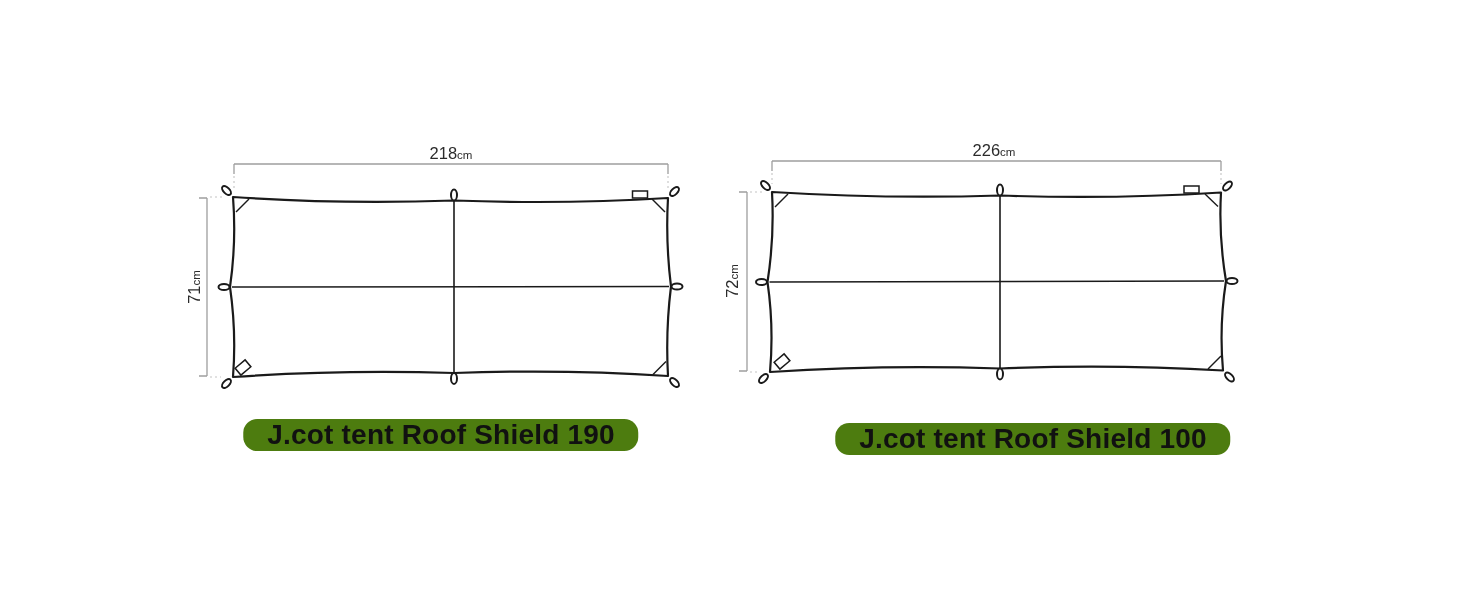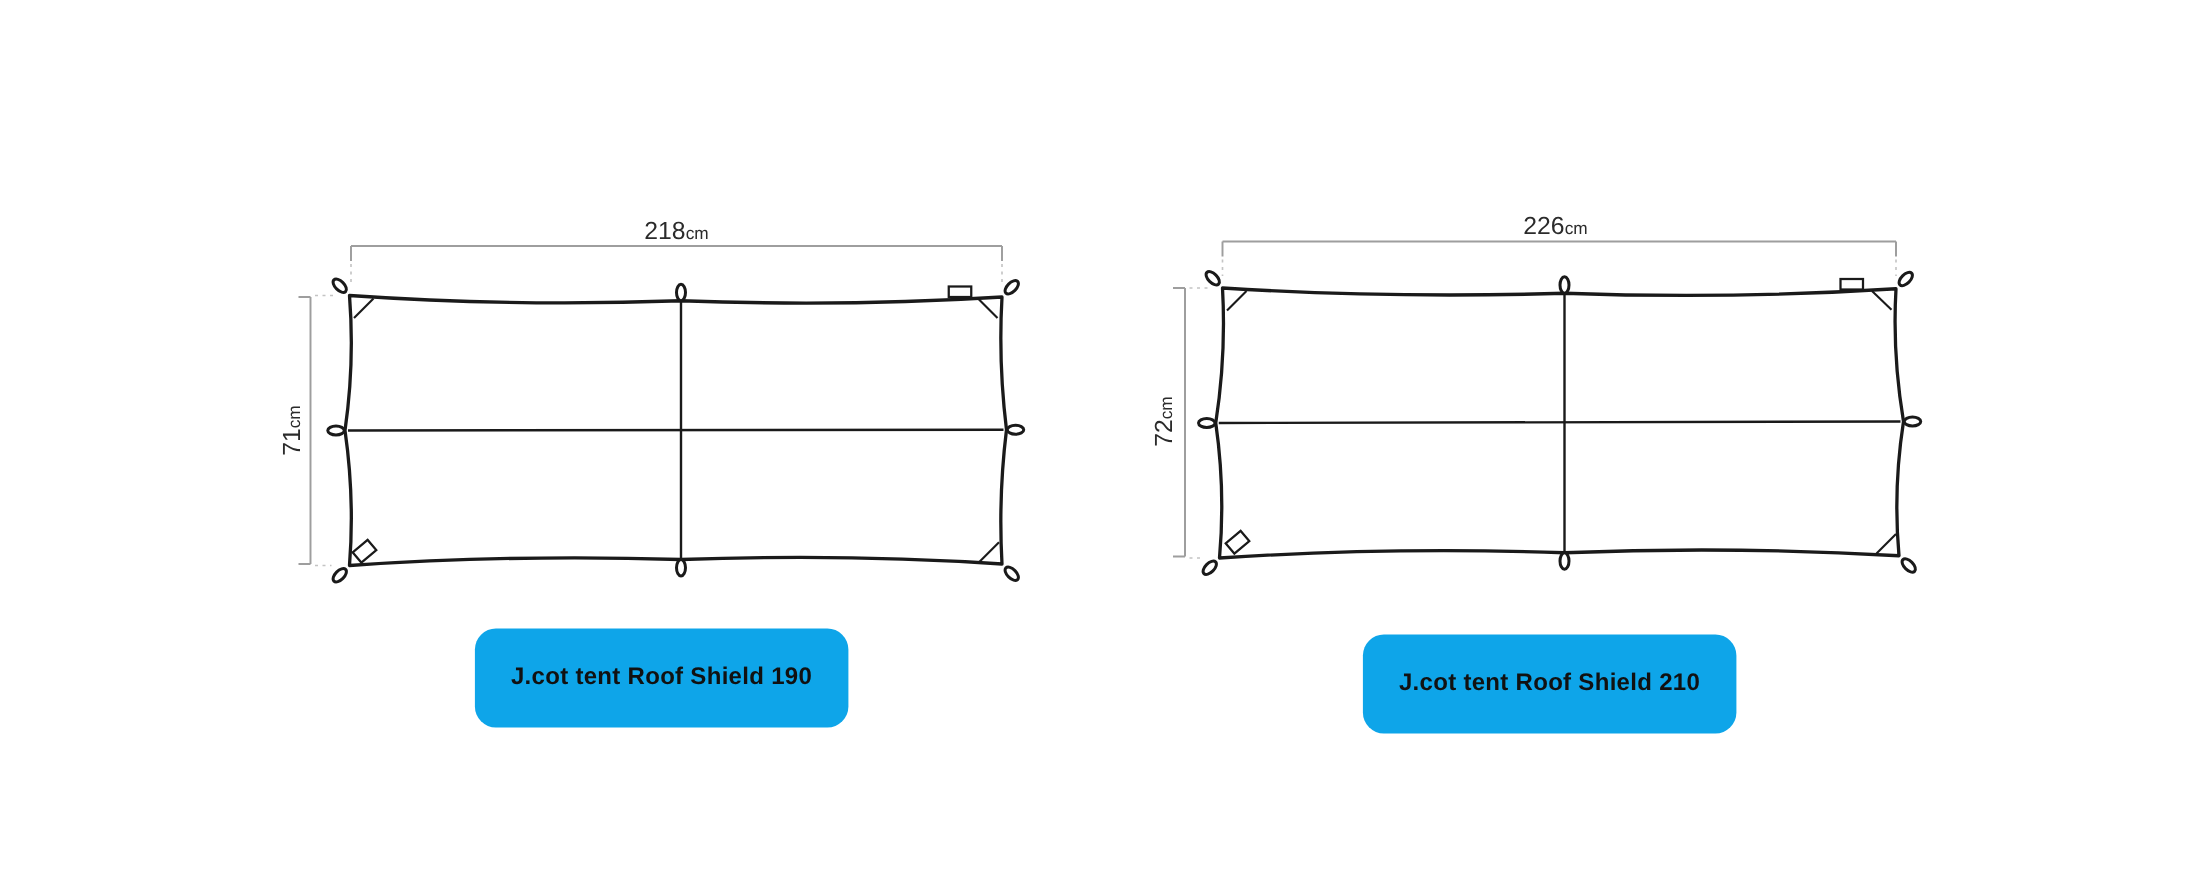--- a/index.html
+++ b/index.html
@@ -5,29 +5,29 @@
   html,body{margin:0;padding:0;background:#ffffff;}
   .stage{
     position:relative;
     width:1460px;height:500px;
     background:#ffffff;
     font-family:"Liberation Sans", sans-serif;
     overflow:hidden;
   }
   .diagram{position:absolute;width:560px;height:280px;}
   .diagram.left{left:150px;top:120px;}
-  .diagram.right{left:735px;top:115px;}
+  .diagram.right{left:692px;top:115px;}
   .pill{
     position:absolute;
     transform:translateX(-50%);
-    background:#0ea5e9;
+    background:#4d7c0f;
     color:#111111;
     border-radius:14px;
-    padding:24px 24px;
-    font-size:16px;
+    padding:0 24px;
+    font-size:28px;
     font-weight:600;
     letter-spacing:0.2px;
     white-space:nowrap;
   }
   .pill.left{left:441px;top:419px;}
   .pill.right{left:1033px;top:423px;}
 
   
   .tarp-outline{fill:#ffffff;stroke:#1a1a1a;stroke-width:2.2;stroke-linejoin:round;}
   .inner-line{stroke:#1a1a1a;stroke-width:1.6;fill:none;}
@@ -121,15 +121,15 @@
       <ellipse class="loop" cx="537.5" cy="262" rx="5.5" ry="3" transform="rotate(45 537.5 262)"></ellipse>
 
       <ellipse class="loop" cx="308" cy="75" rx="3" ry="5.5"></ellipse>
       <ellipse class="loop" cx="308" cy="259" rx="3" ry="5.5"></ellipse>
       <ellipse class="loop" cx="69.5" cy="167" rx="5.5" ry="3"></ellipse>
       <ellipse class="loop" cx="540" cy="166" rx="5.5" ry="3"></ellipse>
     </svg>
   </div>
 
   <div class="pill left">J.cot tent Roof Shield 190</div>
-  <div class="pill right">J.cot tent Roof Shield 210</div>
+  <div class="pill right">J.cot tent Roof Shield 100</div>
 
 </div>
 
 </body></html>

